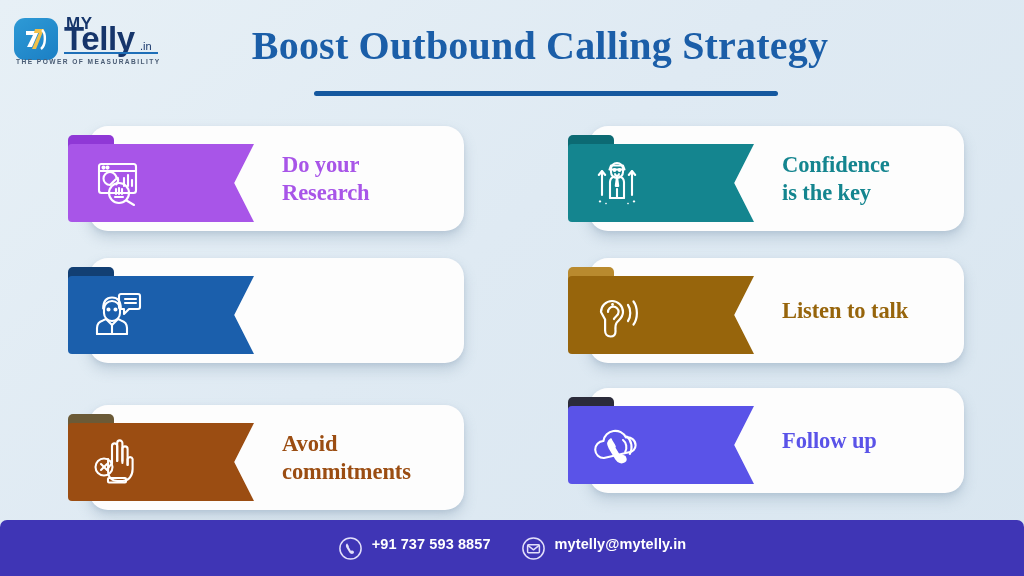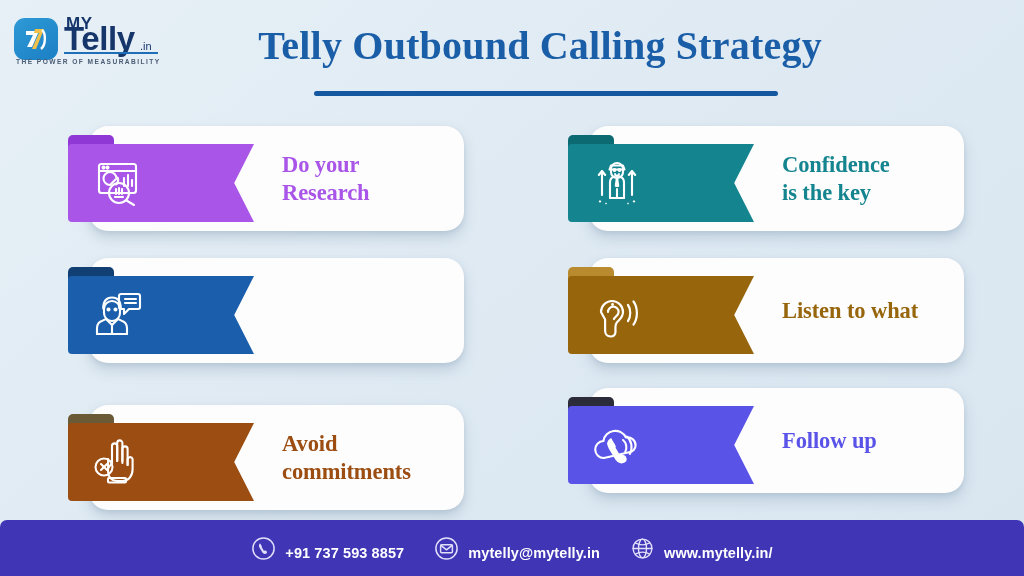--- a/index.html
+++ b/index.html
@@ -86,21 +86,21 @@
     font-family:"Liberation Serif", serif; font-weight:bold;
     font-size:22.5px; line-height:1.22; letter-spacing:-.1px;
   }
 
   
   .footer {
     position:absolute; left:0; bottom:0; width:1024px; height:56px;
     background:#3f35b5; border-radius:7px 7px 0 0;
     display:flex; align-items:center; justify-content:center; gap:30px;
   }
-  .f-item { display:flex; align-items:flex-end; gap:9px; }
+  .f-item { display:flex; align-items:flex-start; gap:9px; }
   .f-item svg { display:block; }
   .f-text { color:#fff; font-size:14.5px; font-weight:bold; letter-spacing:.1px; }
 </style>
 </head>
 <body>
 
 <div class="header">
 
   <div class="logo">
     <div class="logo-mark">
@@ -110,21 +110,21 @@
         <path d="M21 5 c4 3 4 15 -1 19" stroke="#ffffff" stroke-width="2.4" fill="none"></path>
       </svg>
     </div>
     <div class="logo-my" style="color: rgb(22, 53, 107);">MY</div>
     <div class="logo-telly" style="color: rgb(22, 53, 107);">Telly</div>
     <div class="logo-in" style="color: rgb(22, 53, 107);">.in</div>
     <div class="logo-rule"></div>
     <div class="logo-tag">THE POWER OF MEASURABILITY</div>
   </div>
 
-  <div class="title" style="color: rgb(27, 94, 168);">Telly Outbound Calling Strategy</div>
+  <div class="title" style="color: rgb(27, 94, 168);">Boost Outbound Calling Strategy</div>
   <div class="title-rule" style="background: rgb(21, 88, 159);"></div>
 </div>
 
 <div class="grid">
 
   <div class="card c0">
     <div class="card-panel"></div>
     <div class="tab" style="background: rgb(143, 56, 214);"></div>
     <div class="ribbon-body" style="background: rgb(168, 85, 232);"></div>
     <div class="ribbon-notch" style="background: rgb(168, 85, 232);"></div>
@@ -215,21 +215,21 @@
     <div class="card-icon">
       <svg width="52" height="50" viewBox="0 0 52 50" fill="none" stroke="#fff" stroke-width="2.2" stroke-linecap="round" stroke-linejoin="round">
         <path d="M10 22 a11 11 0 0 1 22 0 c0 6 -4.5 8 -6.5 11 c-1.6 2.4 -1 6 -1 8.5 c0 3 -2 5 -5 5 c-3.4 0 -5.4 -2.6 -5.4 -6 v-11 z"></path>
         <path d="M17 22 a5.3 5.3 0 0 1 10.6 0 c0 3.5 -3.5 4.5 -4.7 7"></path>
         <circle cx="21.5" cy="14.5" r="1.4" fill="#fff" stroke="none"></circle>
         <path d="M37 15 c3 4 3 12 0 16"></path>
         <path d="M42.5 11.5 c4.5 6 4.5 17 0 23"></path>
       </svg>
     </div>
     <div class="card-label" style="color: rgb(151, 101, 12);">
-      <span>Listen to what</span>
+      <span>Listen to talk</span>
     </div>
   </div>
 
   <div class="card c4">
     <div class="card-panel"></div>
     <div class="tab" style="background: rgb(107, 90, 55);"></div>
     <div class="ribbon-body" style="background: rgb(155, 77, 18);"></div>
     <div class="ribbon-notch" style="background: rgb(155, 77, 18);"></div>
     <div class="card-icon">
       <svg width="52" height="50" viewBox="0 0 52 50" fill="none" stroke="#fff" stroke-width="2.1" stroke-linecap="round" stroke-linejoin="round">
@@ -287,26 +287,14 @@
     <span>
       <svg width="25" height="25" viewBox="0 0 25 25" fill="none" stroke="#e2dffa" stroke-width="1.5" stroke-linecap="round" stroke-linejoin="round">
         <circle cx="12.5" cy="12.5" r="10.6"></circle>
         <rect x="6.6" y="8.8" width="11.8" height="8" rx="1"></rect>
         <path d="M6.9 9.4 l5.6 4.4 l5.6 -4.4"></path>
       </svg>
     </span>
     <span class="f-text">mytelly@mytelly.in</span>
   </div>
 
-  <div class="f-item">
-    <span>
-      <svg width="25" height="25" viewBox="0 0 25 25" fill="none" stroke="#e2dffa" stroke-width="1.4" stroke-linecap="round">
-        <circle cx="12.5" cy="12.5" r="9.4"></circle>
-        <ellipse cx="12.5" cy="12.5" rx="4" ry="9.4"></ellipse>
-        <line x1="3.1" y1="12.5" x2="21.9" y2="12.5"></line>
-        <path d="M5.2 6.8 a15 15 0 0 0 14.6 0"></path>
-        <path d="M5.2 18.2 a15 15 0 0 1 14.6 0"></path>
-      </svg>
-    </span>
-    <span class="f-text">www.mytelly.in/</span>
-  </div>
 
 </div>
 
 </body></html>

